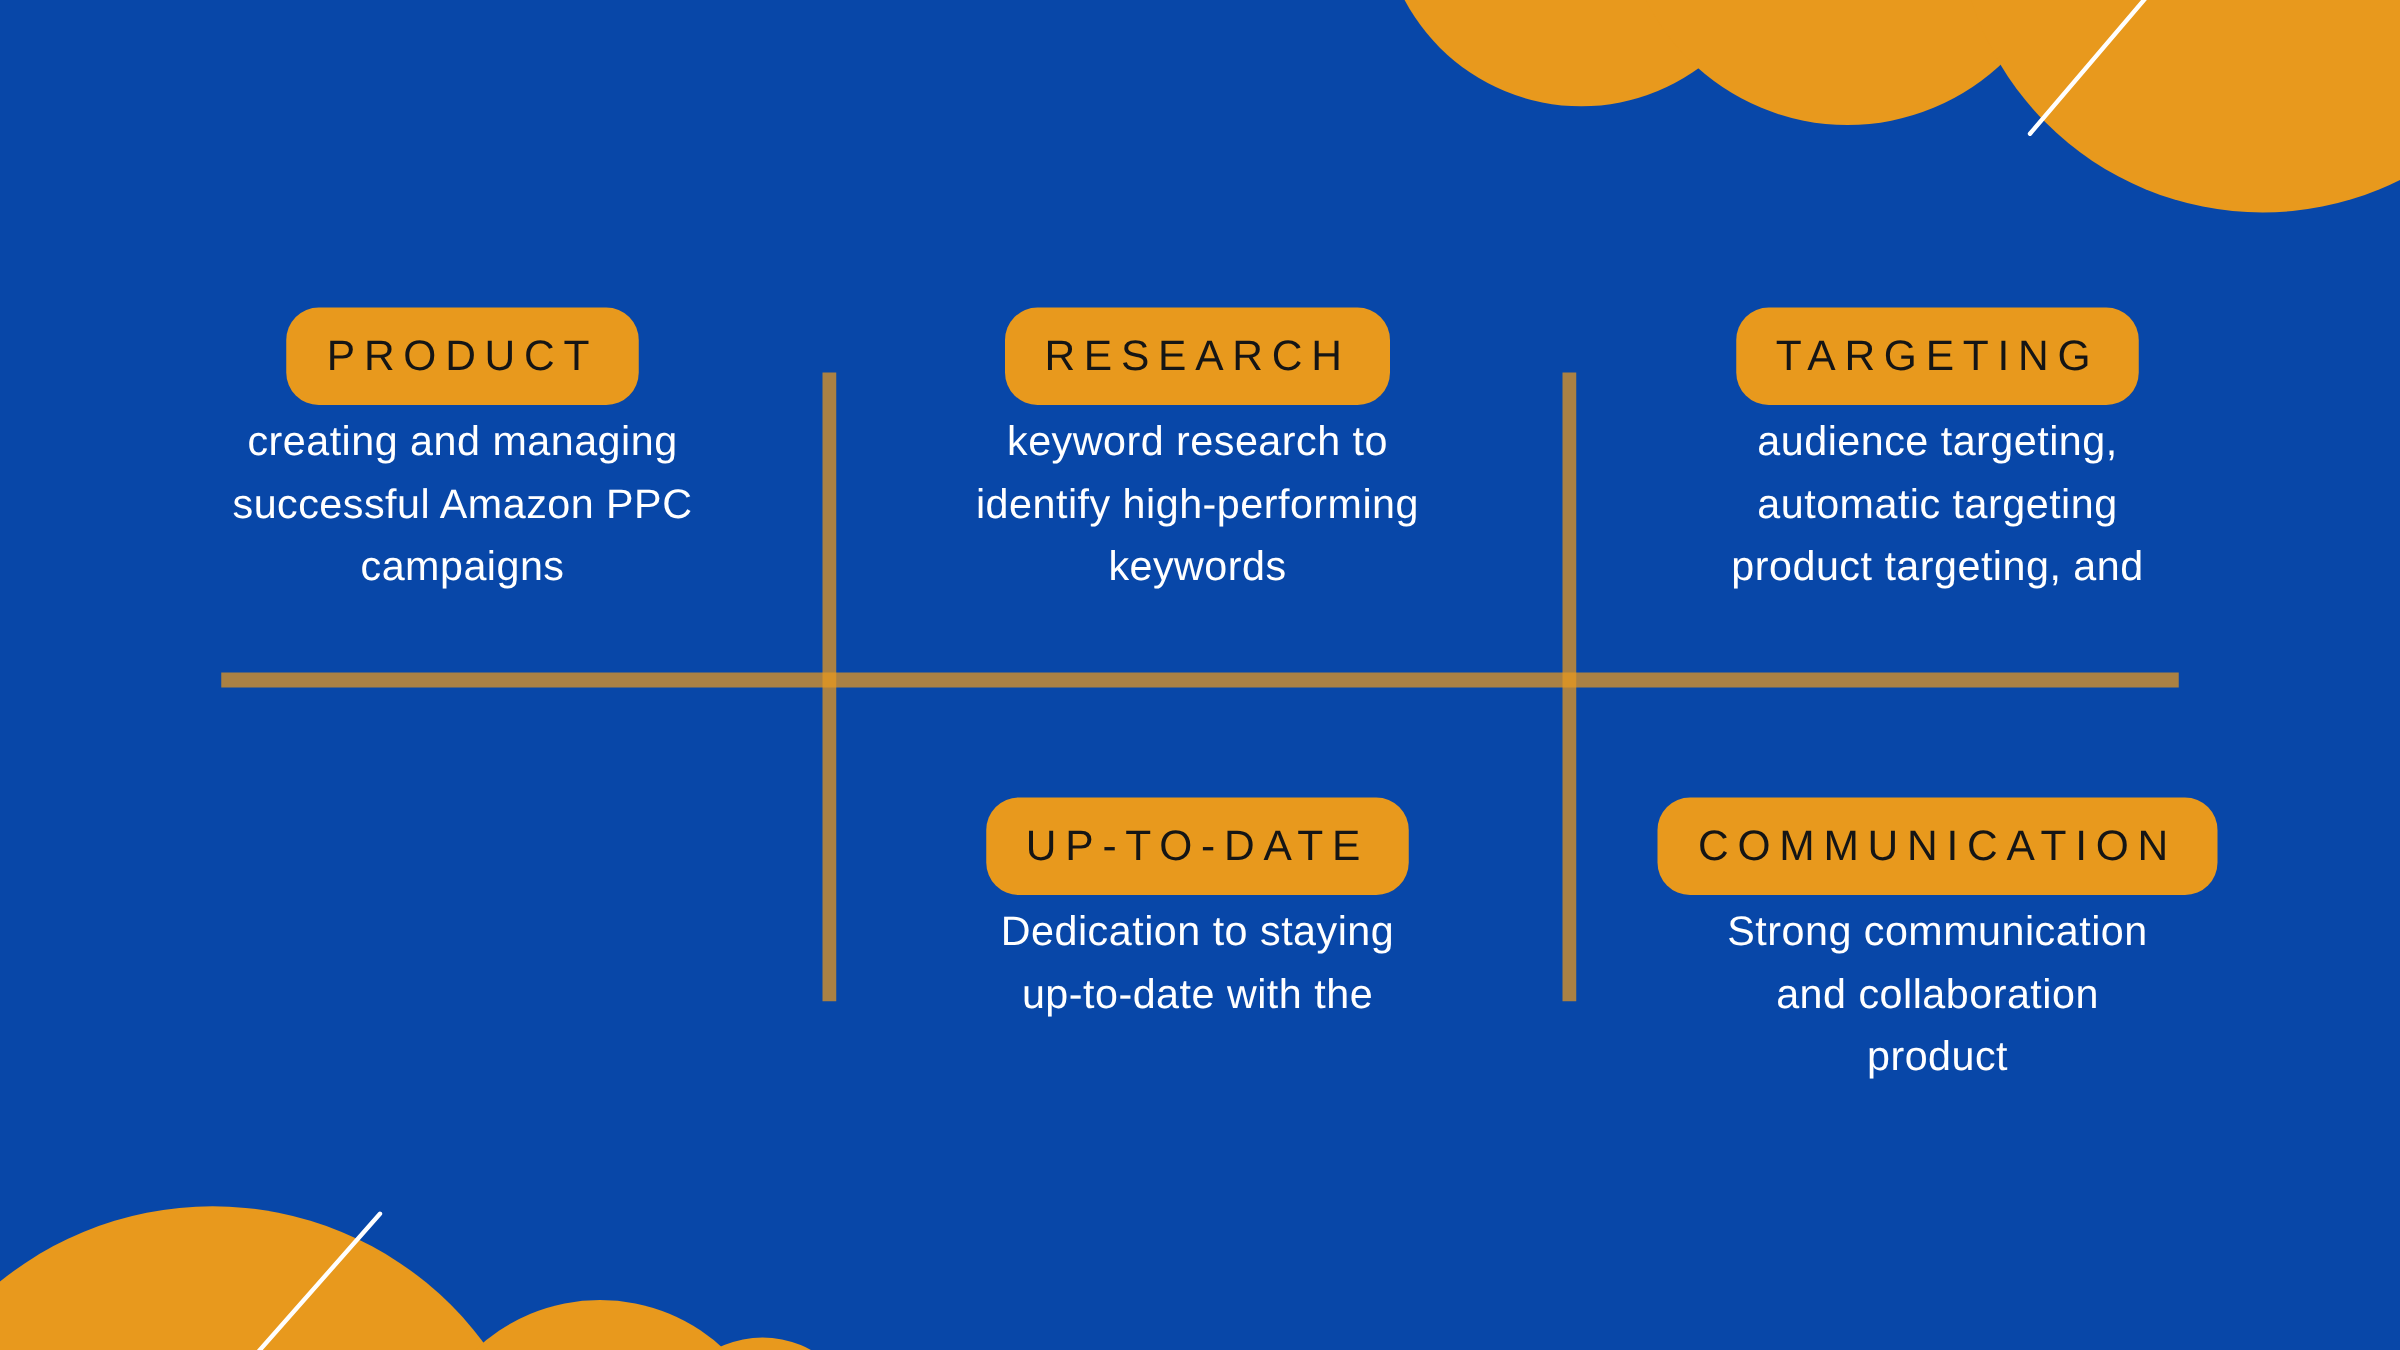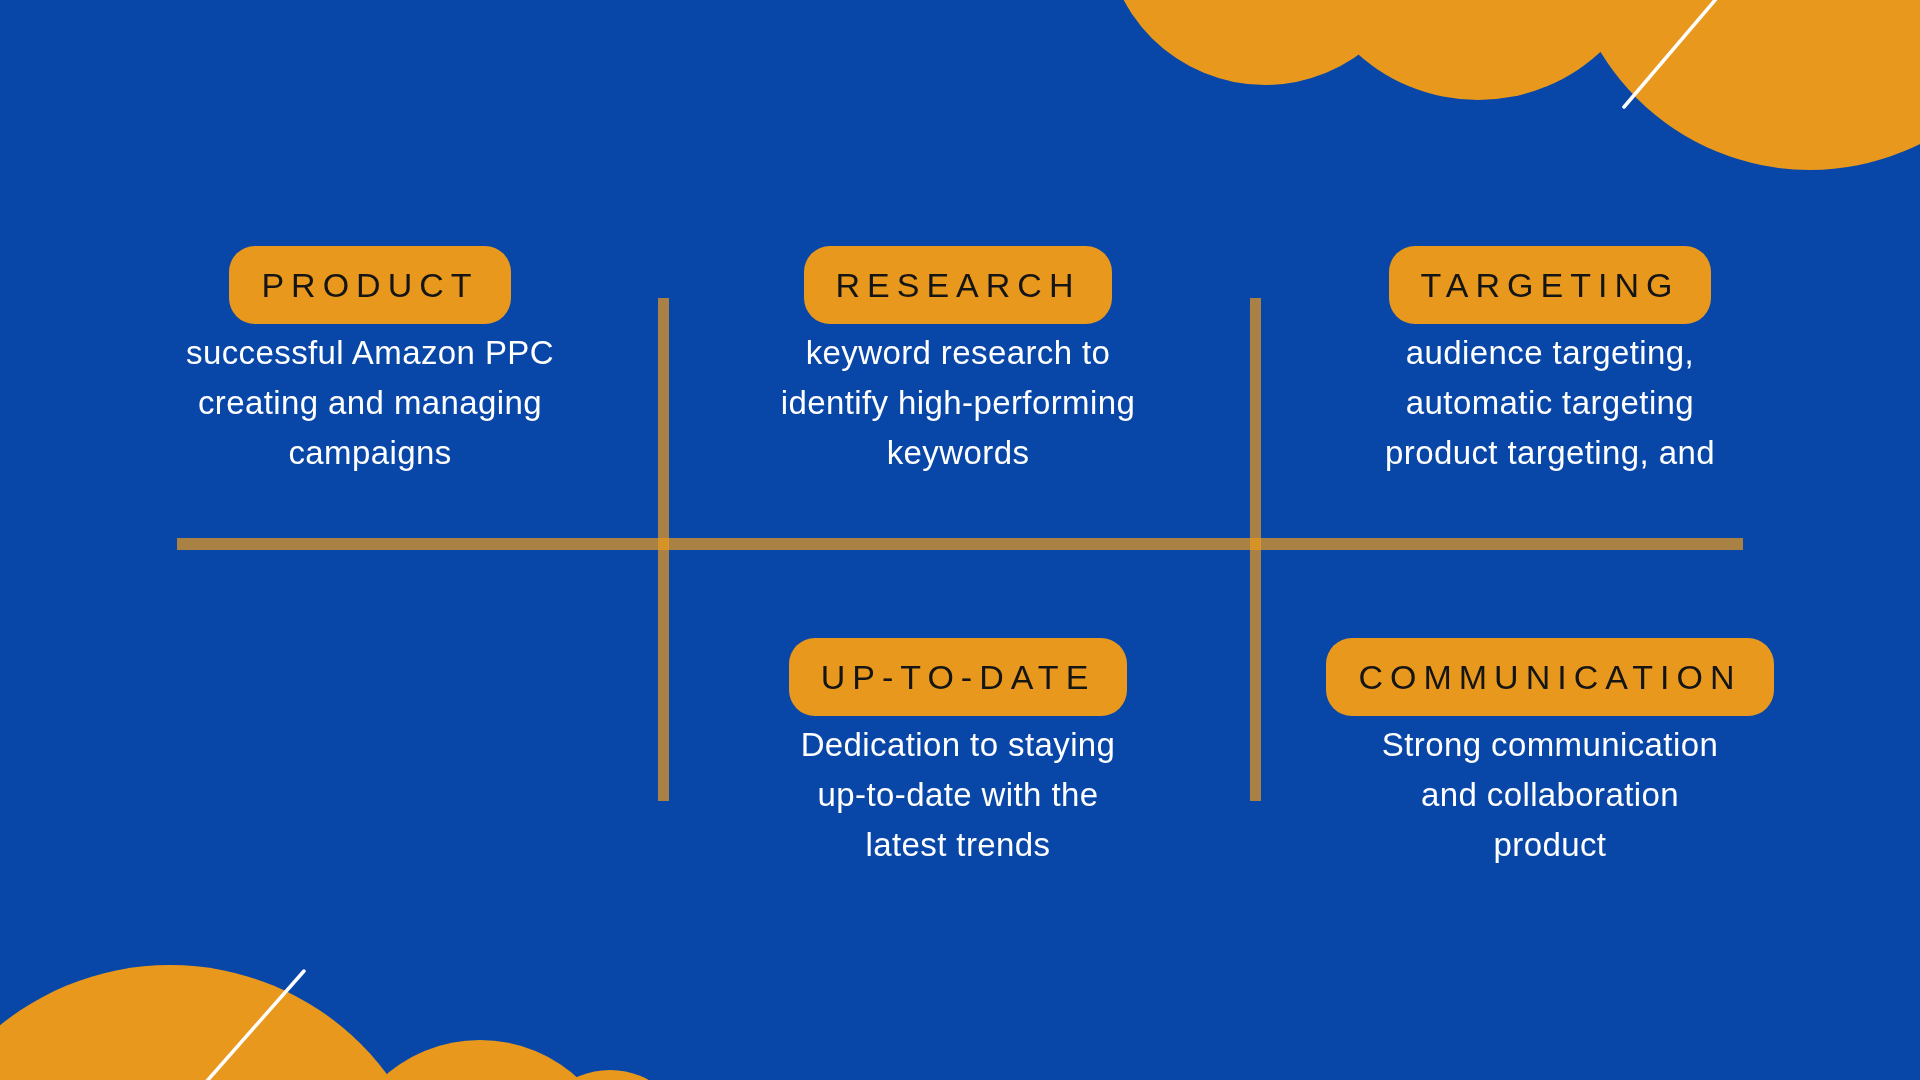--- a/index.html
+++ b/index.html
@@ -69,22 +69,22 @@
     <line x1="304" y1="971" x2="207" y2="1081" stroke="var(--accent_line)" stroke-width="3.5" stroke-linecap="round"></line>
   </svg>
 
   <div class="divider divider-h"></div>
   <div class="divider divider-v1"></div>
   <div class="divider divider-v2"></div>
 
   <div class="cell row1 col1">
     <div class="badge">PRODUCT</div>
     <div class="body-lines">
+      <div class="body-line">creating and managing</div>
       <div class="body-line">successful Amazon PPC</div>
-      <div class="body-line">creating and managing</div>
       <div class="body-line">campaigns</div>
     </div>
   </div>
 
   <div class="cell row1 col2">
     <div class="badge">RESEARCH</div>
     <div class="body-lines">
       <div class="body-line">keyword research to</div>
       <div class="body-line">identify high-performing</div>
       <div class="body-line">keywords</div>
@@ -99,21 +99,20 @@
       <div class="body-line">product targeting, and</div>
     </div>
   </div>
 
 
   <div class="cell row2 col2">
     <div class="badge">UP-TO-DATE</div>
     <div class="body-lines">
       <div class="body-line">Dedication to staying</div>
       <div class="body-line">up-to-date with the</div>
-      <div class="body-line">latest trends</div>
     </div>
   </div>
 
   <div class="cell row2 col3">
     <div class="badge">COMMUNICATION</div>
     <div class="body-lines">
       <div class="body-line">Strong communication</div>
       <div class="body-line">and collaboration</div>
       <div class="body-line">product</div>
     </div>

